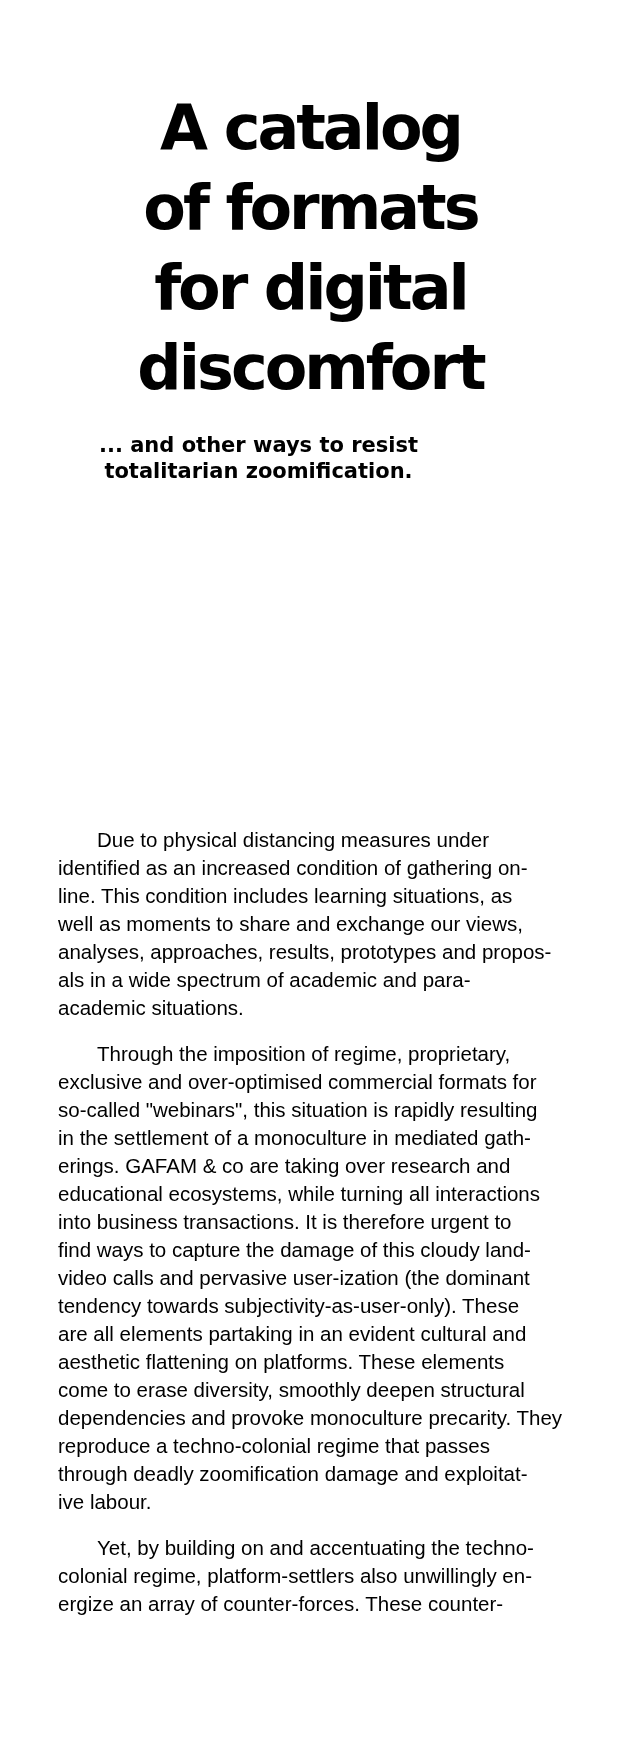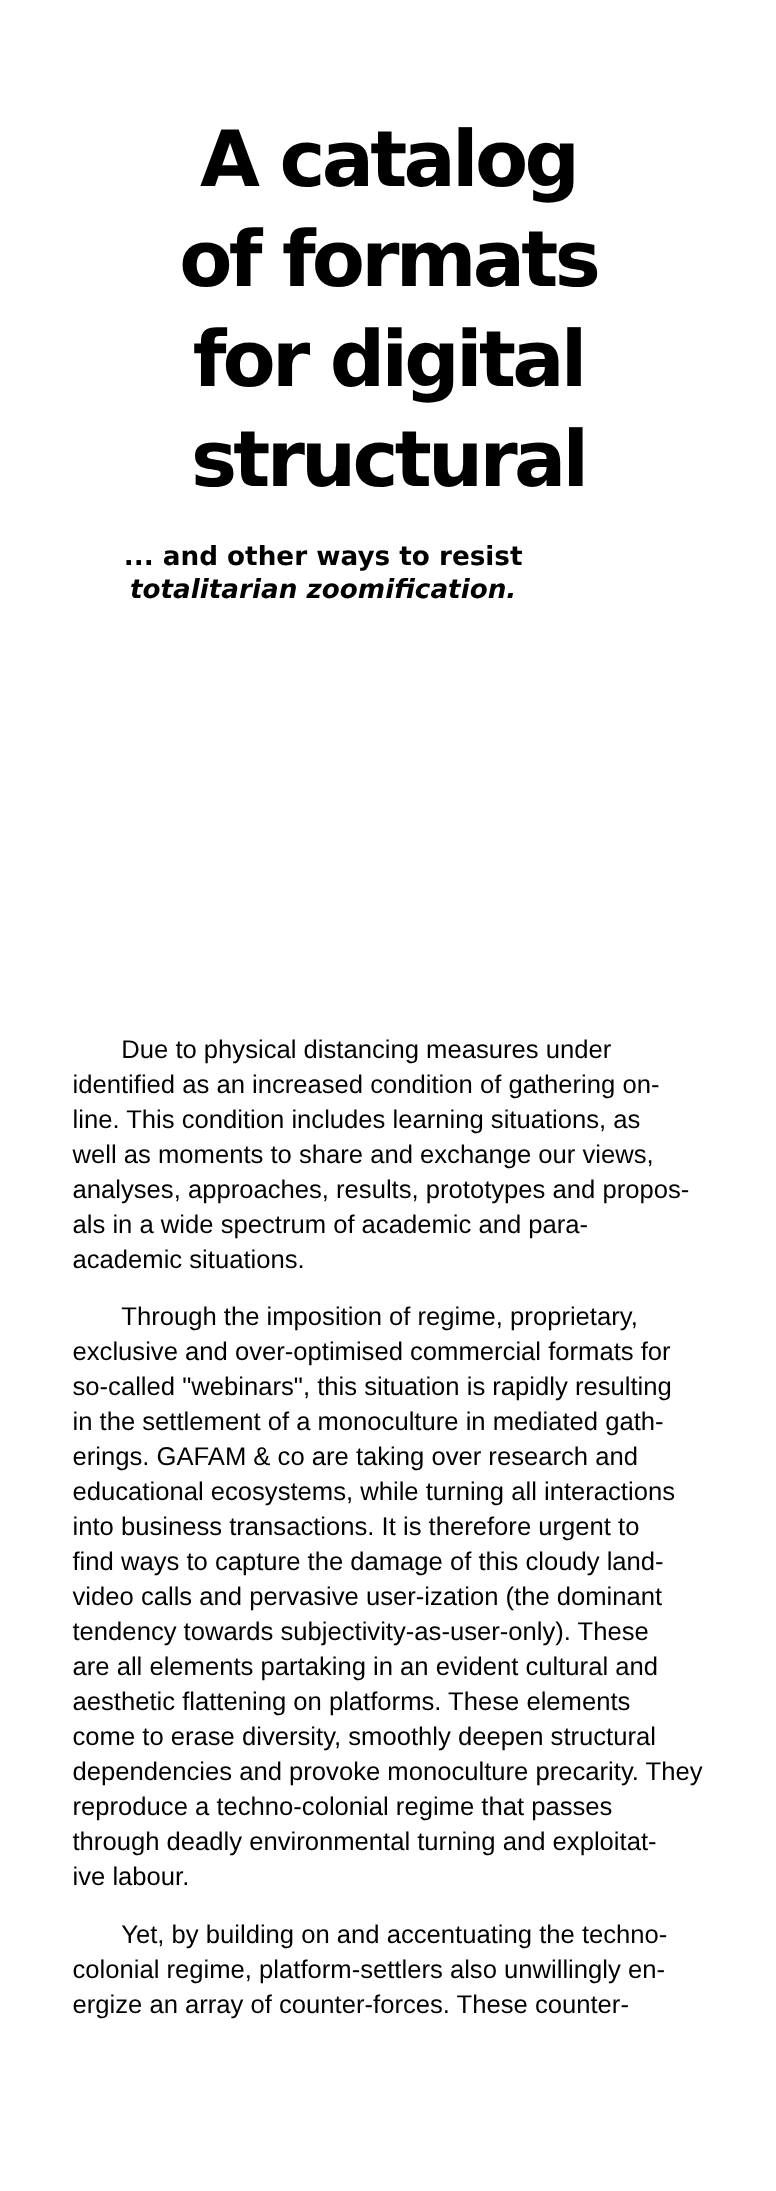--- a/index.html
+++ b/index.html
@@ -41,21 +41,21 @@
     width: 517px;
     margin: 0;
     text-align: center;
     font-family: "DejaVu Sans", sans-serif;
     font-weight: bold;
     font-size: 21px;
     line-height: 26px;
     color: #000000;
   }
   .subtitle-line { display: block; }
-  .subtitle-line.italic { font-style: italic; }
+  .subtitle-line.italic { }
   
   .body-text {
     position: absolute;
     top: 826px;
     left: 58px;
     width: 512px;
     font-family: Liberation Sans, sans-serif;
     font-size: 20.5px;
     line-height: 28px;
     color: #000000;
@@ -78,21 +78,21 @@
 </head>
 <body>
 
 <div class="page">
 
   <header class="title-block">
     <h1 class="title">
       <span class="title-line">A catalog</span>
       <span class="title-line">of formats</span>
       <span class="title-line">for digital</span>
-      <span class="title-line">structural</span>
+      <span class="title-line">discomfort</span>
     </h1>
   </header>
 
   <p class="subtitle">
     <span class="subtitle-line">... and other ways to resist</span>
     <span class="subtitle-line italic">totalitarian zoomification.</span>
   </p>
 
   <main class="body-text" id="body-text">
       <p class="paragraph">
@@ -113,21 +113,21 @@
         <span class="text-line">educational ecosystems, while turning all interactions</span>
         <span class="text-line">into business transactions. It is therefore urgent to</span>
         <span class="text-line">find ways to capture the damage of this cloudy land-</span>
         <span class="text-line">video calls and pervasive user-ization (the dominant</span>
         <span class="text-line">tendency towards subjectivity-as-user-only). These</span>
         <span class="text-line">are all elements partaking in an evident cultural and</span>
         <span class="text-line">aesthetic flattening on platforms. These elements</span>
         <span class="text-line">come to erase diversity, smoothly deepen structural</span>
         <span class="text-line">dependencies and provoke monoculture precarity. They</span>
         <span class="text-line">reproduce a techno-colonial regime that passes</span>
-        <span class="text-line">through deadly environmental turning and exploitat-</span>
+        <span class="text-line">through deadly zoomification damage and exploitat-</span>
         <span class="text-line">ive labour.</span>
       </p>
       <p class="paragraph">
         <span class="text-line first">Yet, by building on and accentuating the techno-</span>
         <span class="text-line">colonial regime, platform-settlers also unwillingly en-</span>
         <span class="text-line">ergize an array of counter-forces. These counter-</span>
       </p>
     </main>
 
 </div>

